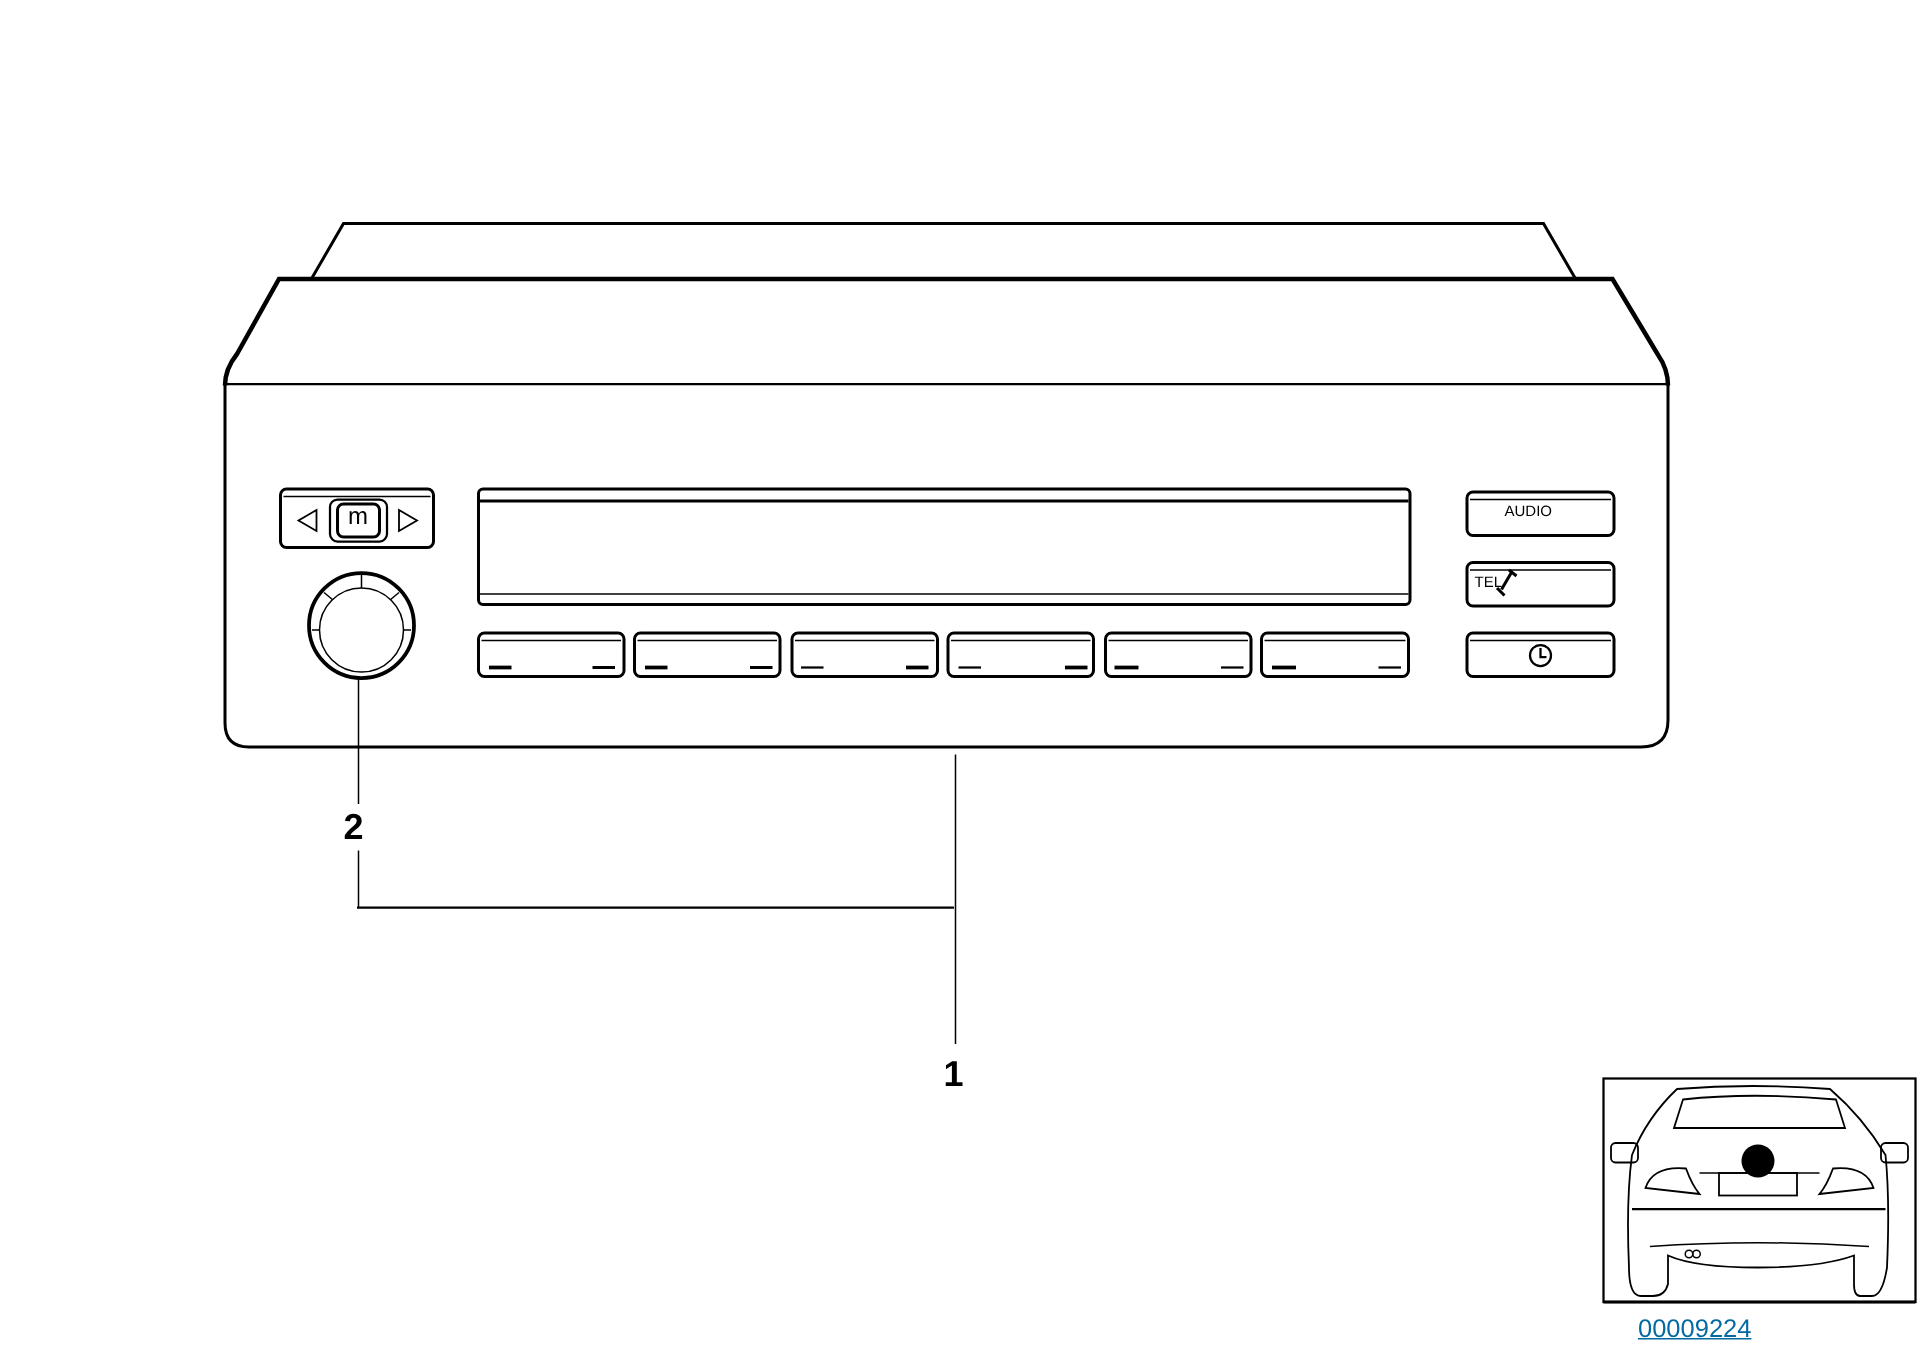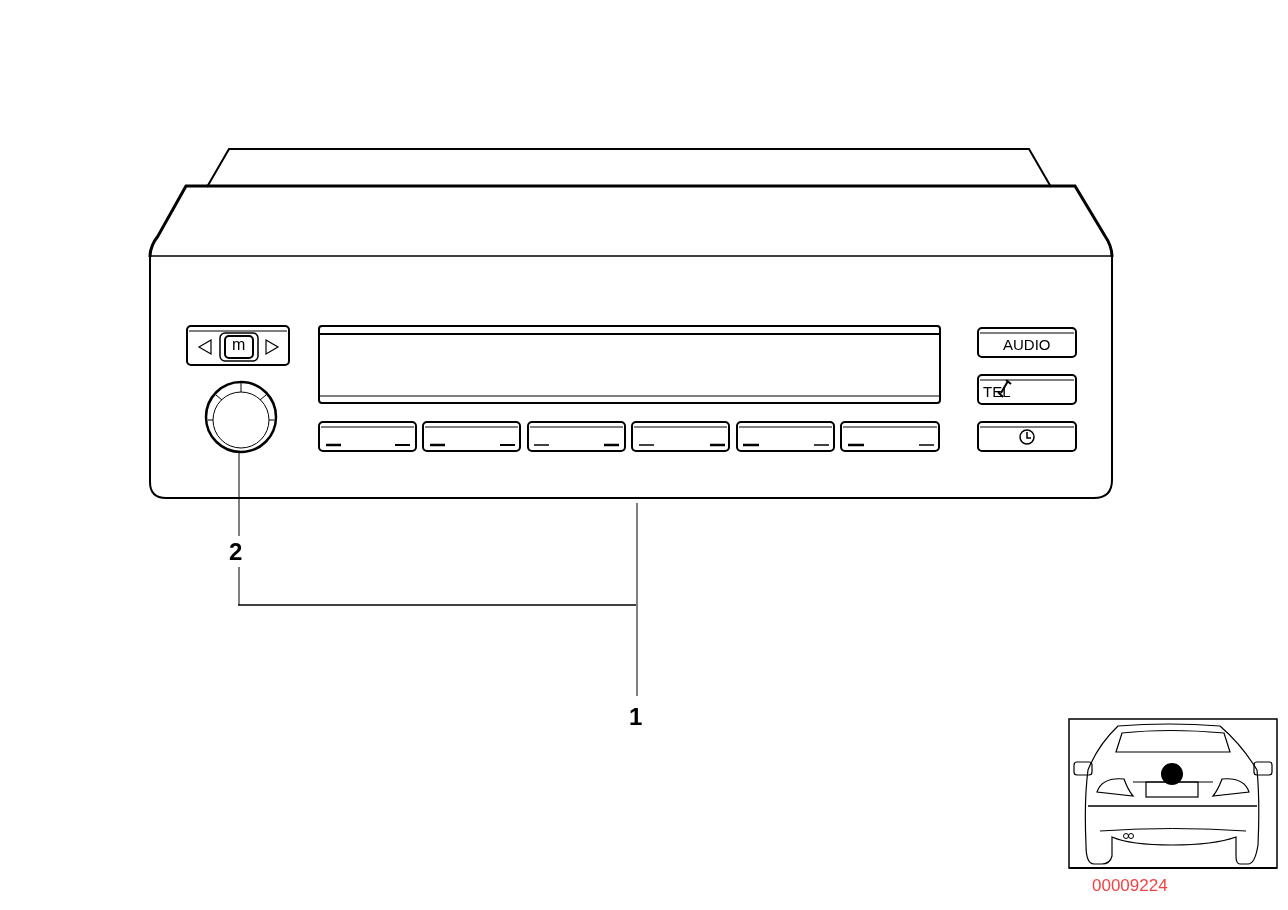--- a/index.html
+++ b/index.html
@@ -1,20 +1,20 @@
 <!DOCTYPE html>
 <html><head>
 <meta charset="utf-8">
 <style>
   html, body { margin:0; padding:0; background:#ffffff; }
   body { width:1288px; height:910px; position:relative; overflow:hidden; font-family:"Liberation Sans", sans-serif; }
   .canvas { position:absolute; left:0; top:0; width:1288px; height:910px; }
   .label-num { position:absolute; font-family:"Liberation Sans", sans-serif; font-weight:bold; font-size:24px; color:#000; line-height:1; }
-  .btn-text { position:absolute; font-family:"Liberation Sans", sans-serif; font-size:15px; color:#000; line-height:1; }
-  .ref-code { position:absolute; left:1092px; top:877px; font-family:"Liberation Sans", sans-serif; font-size:17px; color:#ef4444; line-height:1; }
+  .btn-text { position:absolute; font-family:"Liberation Sans", sans-serif; font-size:10px; color:#000; line-height:1; }
+  .ref-code { position:absolute; left:1092px; top:877px; font-family:"Liberation Sans", sans-serif; font-size:17px; color:#0369a1; line-height:1;text-decoration:underline; }
 </style>
 </head>
 <body>
 
 <svg class="canvas" width="1288" height="910" viewBox="0 0 1288 910" xmlns="http://www.w3.org/2000/svg">
 
   <g fill="none" stroke="#000">
     <polyline points="207,187 229,149 1029,149 1051,187" stroke-width="2"></polyline>
   </g>
 

